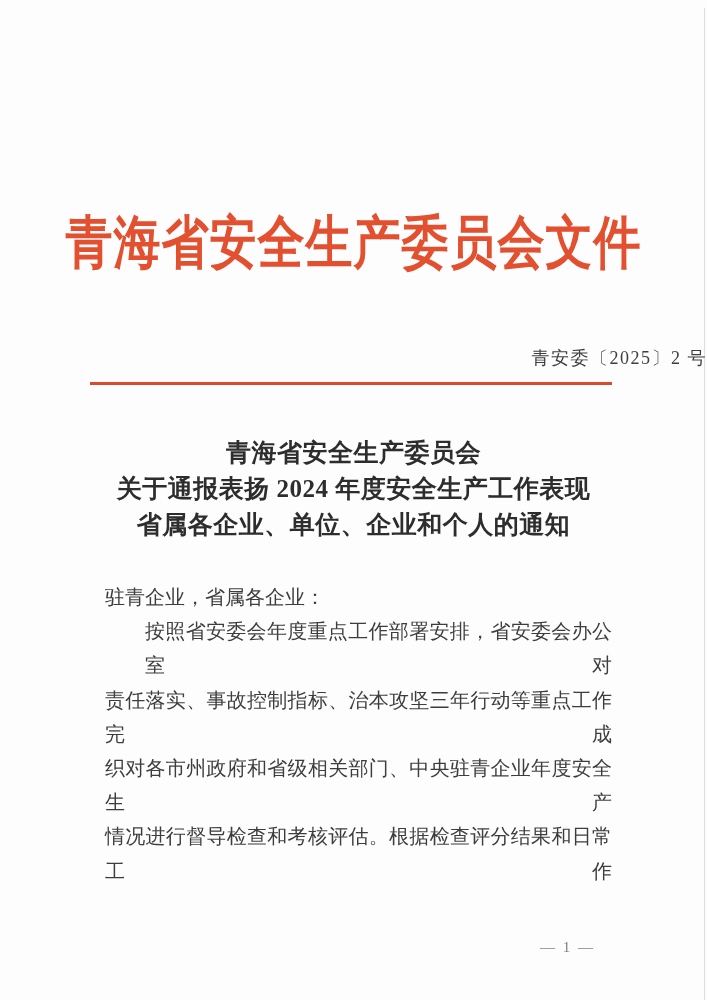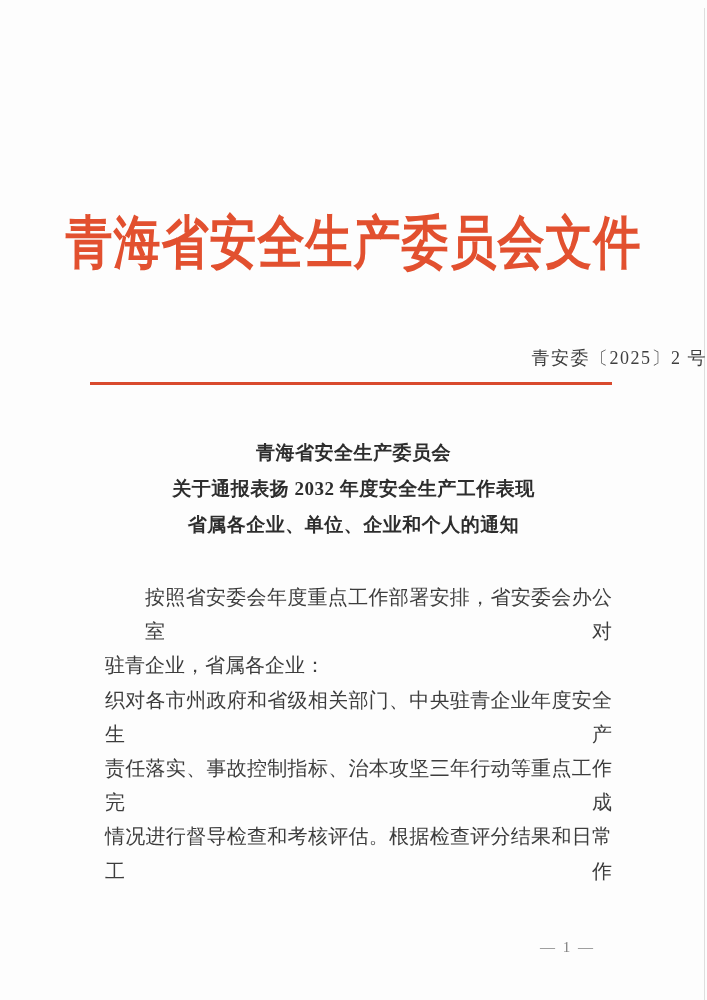--- a/index.html
+++ b/index.html
@@ -57,21 +57,21 @@
     width: 522px;
     height: 3px;
     background: #d94a2e;
   }
   .subject {
     position: absolute;
     top: 427px;
     left: 0;
     right: 0;
     text-align: center;
-    font-size: 19px;
+    font-size: 25px;
     line-height: 36px;
     font-weight: bold;
     color: #2d2d2d;
     letter-spacing: 0.5px;
   }
   .body-text {
     position: absolute;
     top: 572px;
     left: 105px;
     width: 507px;
@@ -108,28 +108,28 @@
   <div class="page-edge-right"></div>
 
   <div class="header-title">青海省安全生产委员会文件</div>
 
   <div class="doc-number">青安委〔2025〕2 号</div>
 
   <div class="red-rule"></div>
 
   <div class="subject">
     <div>青海省安全生产委员会</div>
-    <div>关于通报表扬 2032 年度安全生产工作表现</div>
+    <div>关于通报表扬 2024 年度安全生产工作表现</div>
     <div>省属各企业、单位、企业和个人的通知</div>
   </div>
 
   <div class="body-text">
+    <div class="line">驻青企业，省属各企业：</div>
     <div class="line fill indent">按照省安委会年度重点工作部署安排，省安委会办公室对</div>
-    <div class="line">驻青企业，省属各企业：</div>
+    <div class="line fill">责任落实、事故控制指标、治本攻坚三年行动等重点工作完成</div>
     <div class="line fill">织对各市州政府和省级相关部门、中央驻青企业年度安全生产</div>
-    <div class="line fill">责任落实、事故控制指标、治本攻坚三年行动等重点工作完成</div>
     <div class="line fill">情况进行督导检查和考核评估。根据检查评分结果和日常工作</div>
 
   </div>
 
   <div class="page-number">— 1 —</div>
 
 </div>
 
 </body></html>

